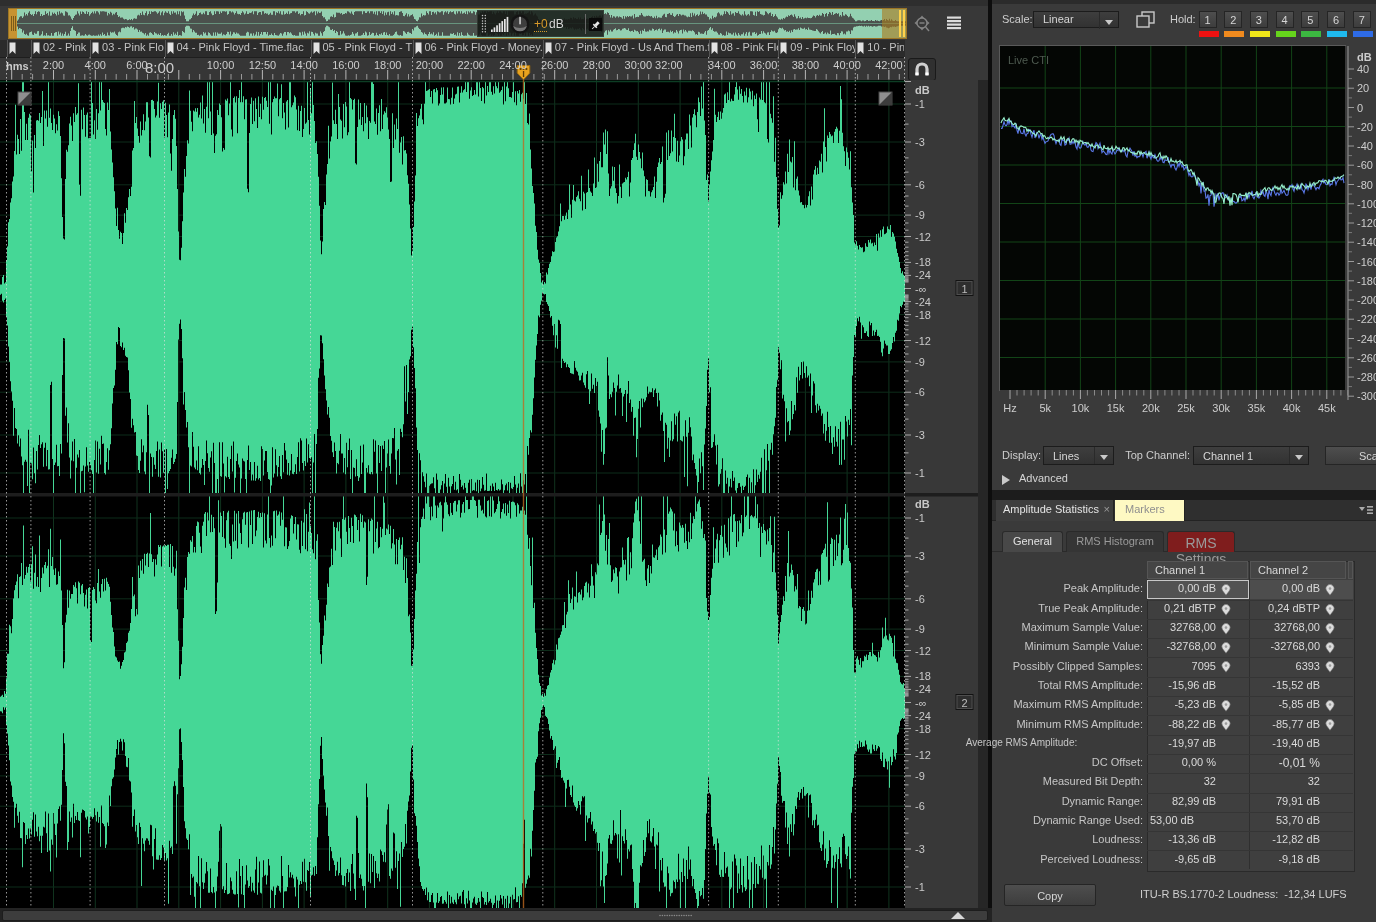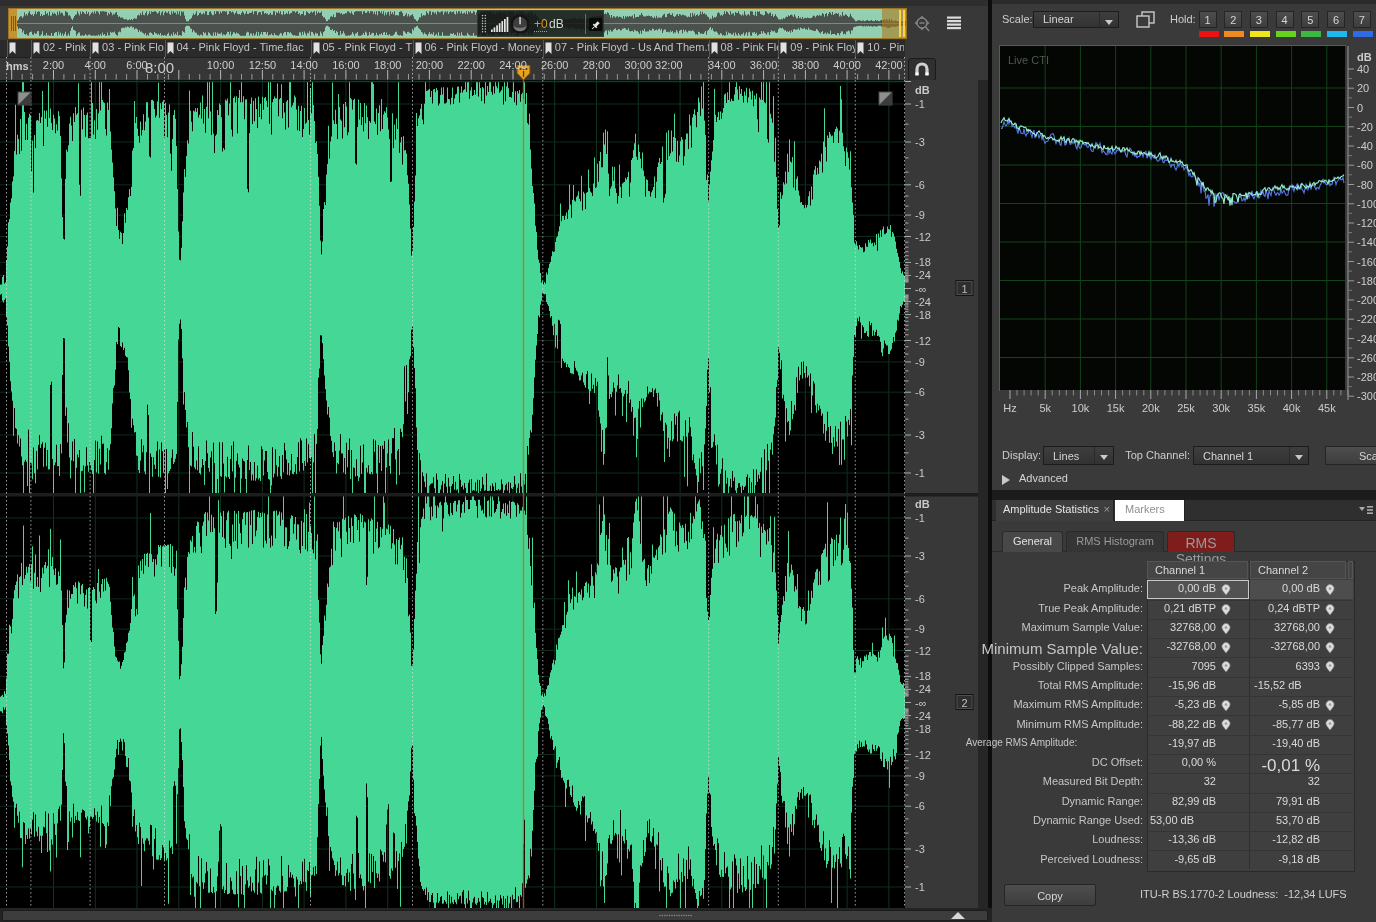--- a/index.html
+++ b/index.html
@@ -737,21 +737,21 @@
     <svg width="10" height="12" style="position:absolute;left:1001px;top:474px">
       <path d="M1,1 L9,6 L1,11 Z" fill="#c9c9c9"></path>
     </svg>
     <div style="position:absolute;left:1019px;top:472px;font-size:11px;color:#d5d5d5">Advanced</div>
     <div style="position:absolute;left:992px;top:490px;width:384px;height:10px;background:#1c1c1c"></div>
     <div style="position:absolute;left:992px;top:500px;width:384px;height:21px;background:#2f2f2f;border-bottom:1px solid #232323;box-sizing:border-box"></div>
     <div style="position:absolute;left:996px;top:500px;width:118px;height:21px;background:#3e3e3e;border-right:1px solid #232323;box-sizing:border-box">
       <span style="position:absolute;left:7px;top:3px;font-size:11px;color:#e4e4e4">Amplitude Statistics</span>
       <span style="position:absolute;right:3px;top:3px;font-size:11px;color:#9a9a9a">×</span>
     </div>
-    <div style="position:absolute;left:1115px;top:500px;width:70px;height:21px;background:#ffffff;border-right:1px solid #232323;box-sizing:border-box">
+    <div style="position:absolute;left:1115px;top:500px;width:70px;height:21px;background:#fef9c3;border-right:1px solid #232323;box-sizing:border-box">
       <span style="position:absolute;left:10px;top:3px;font-size:11px;color:#8f8f8f">Markers</span>
     </div>
     <svg width="16" height="12" style="position:absolute;left:1358px;top:505px">
       <path d="M1,2 L7,2 L4,6 Z" fill="#aaa"></path>
       <rect x="9" y="1" width="6" height="1.6" fill="#aaa"></rect>
       <rect x="9" y="4.2" width="6" height="1.6" fill="#aaa"></rect>
       <rect x="9" y="7.4" width="6" height="1.6" fill="#aaa"></rect>
     </svg>
     <div style="position:absolute;left:992px;top:551px;width:384px;height:1px;background:#2a2a2a"></div>
     <div style="position:absolute;left:1002px;top:531px;width:61px;height:21px;background:#484848;border:1px solid #2a2a2a;border-bottom:none;border-radius:3px 3px 0 0;box-sizing:border-box;text-align:center;font-size:11px;color:#e2e2e2;padding-top:3px">General</div>
@@ -805,21 +805,21 @@
         <circle cx="5" cy="4.6" r="1.3" fill="#9a9a9a"></circle>
       </svg>
     </div>
     <div style="position:absolute;left:1325px;top:618.8px;width:12px;height:19.3px">
       <svg width="10" height="12" style="position:absolute;top:4px;left:0">
         <path d="M5,11.2 L1.6,6.8 A4.1,4.1 0 1 1 8.4,6.8 Z" fill="#dcdcdc" stroke="#6a6a6a" stroke-width="0.6"></path>
         <circle cx="5" cy="4.6" r="1.3" fill="#9a9a9a"></circle>
       </svg>
     </div>
     <div style="position:absolute;left:1147px;top:638.1px;width:206px;height:1px;background:#353535"></div>
-    <div style="position:absolute;left:900px;top:640.3px;width:243px;text-align:right;font-size:15px;color:#c6c6c6">Minimum Sample Value:</div>
+    <div style="position:absolute;left:900px;top:640.3px;width:243px;text-align:right;font-size:11px;color:#c6c6c6">Minimum Sample Value:</div>
     <div style="position:absolute;left:1150px;top:640.3px;width:66px;text-align:right;font-size:11px;color:#dadada">-32768,00</div>
     <div style="position:absolute;left:1254px;top:640.3px;width:66px;text-align:right;font-size:11px;color:#dadada">-32768,00</div>
     <div style="position:absolute;left:1221px;top:638.1px;width:12px;height:19.3px">
       <svg width="10" height="12" style="position:absolute;top:4px;left:0">
         <path d="M5,11.2 L1.6,6.8 A4.1,4.1 0 1 1 8.4,6.8 Z" fill="#dcdcdc" stroke="#6a6a6a" stroke-width="0.6"></path>
         <circle cx="5" cy="4.6" r="1.3" fill="#9a9a9a"></circle>
       </svg>
     </div>
     <div style="position:absolute;left:1325px;top:638.1px;width:12px;height:19.3px">
       <svg width="10" height="12" style="position:absolute;top:4px;left:0">
@@ -839,21 +839,21 @@
     </div>
     <div style="position:absolute;left:1325px;top:657.4px;width:12px;height:19.3px">
       <svg width="10" height="12" style="position:absolute;top:4px;left:0">
         <path d="M5,11.2 L1.6,6.8 A4.1,4.1 0 1 1 8.4,6.8 Z" fill="#dcdcdc" stroke="#6a6a6a" stroke-width="0.6"></path>
         <circle cx="5" cy="4.6" r="1.3" fill="#9a9a9a"></circle>
       </svg>
     </div>
     <div style="position:absolute;left:1147px;top:676.7px;width:206px;height:1px;background:#353535"></div>
     <div style="position:absolute;left:900px;top:678.9px;width:243px;text-align:right;font-size:11px;color:#c6c6c6">Total RMS Amplitude:</div>
     <div style="position:absolute;left:1150px;top:678.9px;width:66px;text-align:right;font-size:11px;color:#dadada">-15,96 dB</div>
-    <div style="position:absolute;left:1254px;top:678.9px;width:66px;font-size:11px;color:#dadada">-15,52 dB</div>
+    <div style="position:absolute;left:1254px;top:678.9px;width:66px;text-align:right;font-size:11px;color:#dadada">-15,52 dB</div>
     <div style="position:absolute;left:1147px;top:696.0px;width:206px;height:1px;background:#353535"></div>
     <div style="position:absolute;left:900px;top:698.2px;width:243px;text-align:right;font-size:11px;color:#c6c6c6">Maximum RMS Amplitude:</div>
     <div style="position:absolute;left:1150px;top:698.2px;width:66px;text-align:right;font-size:11px;color:#dadada">-5,23 dB</div>
     <div style="position:absolute;left:1254px;top:698.2px;width:66px;text-align:right;font-size:11px;color:#dadada">-5,85 dB</div>
     <div style="position:absolute;left:1221px;top:696.0px;width:12px;height:19.3px">
       <svg width="10" height="12" style="position:absolute;top:4px;left:0">
         <path d="M5,11.2 L1.6,6.8 A4.1,4.1 0 1 1 8.4,6.8 Z" fill="#dcdcdc" stroke="#6a6a6a" stroke-width="0.6"></path>
         <circle cx="5" cy="4.6" r="1.3" fill="#9a9a9a"></circle>
       </svg>
     </div>
@@ -879,21 +879,21 @@
         <circle cx="5" cy="4.6" r="1.3" fill="#9a9a9a"></circle>
       </svg>
     </div>
     <div style="position:absolute;left:1147px;top:734.6px;width:206px;height:1px;background:#353535"></div>
     <div style="position:absolute;left:900px;top:736.8px;width:243px;text-align:center;font-size:10px;color:#c6c6c6">Average RMS Amplitude:</div>
     <div style="position:absolute;left:1150px;top:736.8px;width:66px;text-align:right;font-size:11px;color:#dadada">-19,97 dB</div>
     <div style="position:absolute;left:1254px;top:736.8px;width:66px;text-align:right;font-size:11px;color:#dadada">-19,40 dB</div>
     <div style="position:absolute;left:1147px;top:753.9px;width:206px;height:1px;background:#353535"></div>
     <div style="position:absolute;left:900px;top:756.1px;width:243px;text-align:right;font-size:11px;color:#c6c6c6">DC Offset:</div>
     <div style="position:absolute;left:1150px;top:756.1px;width:66px;text-align:right;font-size:11px;color:#dadada">0,00 %</div>
-    <div style="position:absolute;left:1254px;top:756.1px;width:66px;text-align:right;font-size:17px;color:#dadada">-0,01 %</div>
+    <div style="position:absolute;left:1254px;top:756.1px;width:66px;text-align:right;font-size:12px;color:#dadada">-0,01 %</div>
     <div style="position:absolute;left:1147px;top:773.2px;width:206px;height:1px;background:#353535"></div>
     <div style="position:absolute;left:900px;top:775.4px;width:243px;text-align:right;font-size:11px;color:#c6c6c6">Measured Bit Depth:</div>
     <div style="position:absolute;left:1150px;top:775.4px;width:66px;text-align:right;font-size:11px;color:#dadada">32</div>
     <div style="position:absolute;left:1254px;top:775.4px;width:66px;text-align:right;font-size:11px;color:#dadada">32</div>
     <div style="position:absolute;left:1147px;top:792.5px;width:206px;height:1px;background:#353535"></div>
     <div style="position:absolute;left:900px;top:794.7px;width:243px;text-align:right;font-size:11px;color:#c6c6c6">Dynamic Range:</div>
     <div style="position:absolute;left:1150px;top:794.7px;width:66px;text-align:right;font-size:11px;color:#dadada">82,99 dB</div>
     <div style="position:absolute;left:1254px;top:794.7px;width:66px;text-align:right;font-size:11px;color:#dadada">79,91 dB</div>
     <div style="position:absolute;left:1147px;top:811.8px;width:206px;height:1px;background:#353535"></div>
     <div style="position:absolute;left:900px;top:814.0px;width:243px;text-align:right;font-size:11px;color:#c6c6c6">Dynamic Range Used:</div>

